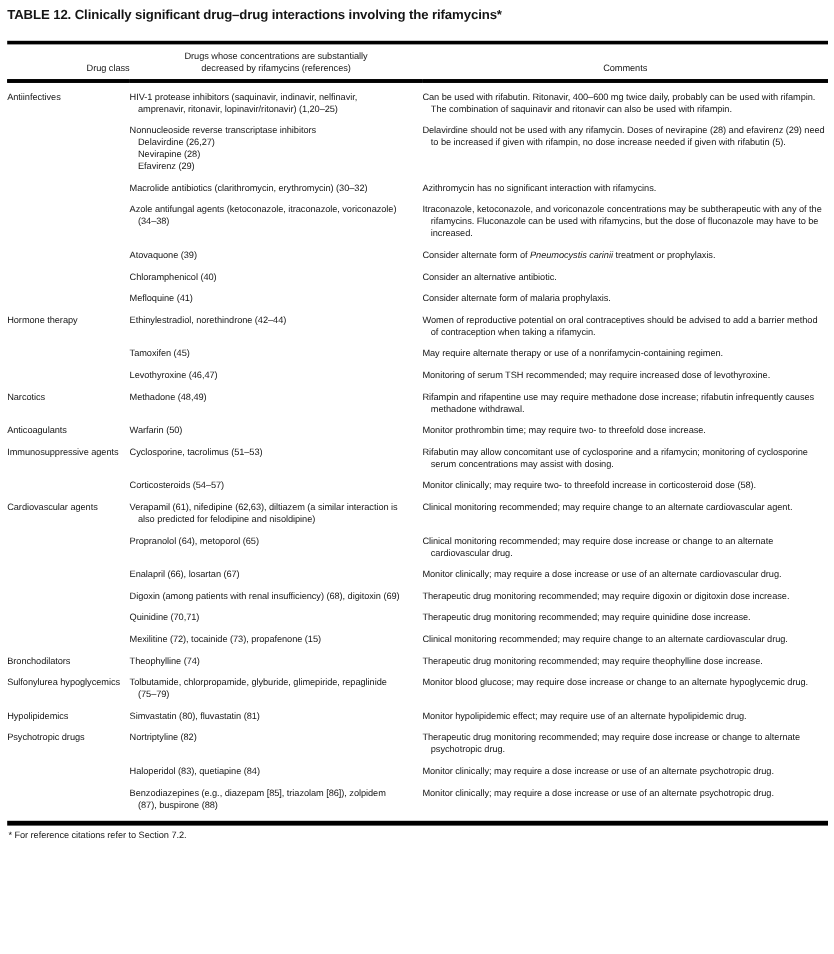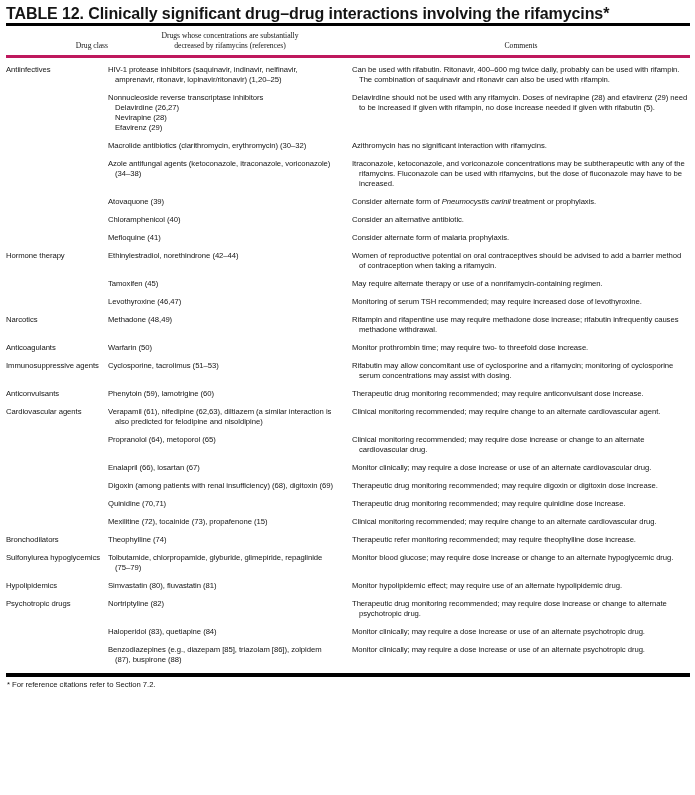--- a/index.html
+++ b/index.html
@@ -5,28 +5,28 @@
   html, body { margin: 0; padding: 0; background: #ffffff; }
   .page {
     width: 695px; height: 795px; box-sizing: border-box;
     padding: 7px 5px 0 6px;
     font-family: "Liberation Sans", sans-serif;
     font-size: 7.7px; line-height: 10px; color: #151515;
     letter-spacing: -0.05px;
     overflow: hidden; background: #ffffff;
   }
   .title {
-    font-weight: bold; font-size: 16px; line-height: 13px;
-    letter-spacing: -0.1px; padding-bottom: 3px;
+    font-weight: bold; font-size: 11px; line-height: 13px;
+    letter-spacing: -0.1px; padding-bottom: 14px;
     border-bottom: 3px solid #000;
   }
   table { width: 100%; border-collapse: collapse; table-layout: fixed; }
   thead th {
     font-weight: normal; vertical-align: bottom;
-    border-bottom: 3px solid #be185d; padding: 5px 0 4px 0; font-family: Liberation Serif, serif;
+    border-bottom: 3px solid #000000; padding: 5px 0 4px 0;
   }
   th.h1 { text-align: right; padding-left: 1px; }
   th.h2 { text-align: center; white-space: pre-line; }
   th.h3 { text-align: center; }
   td {
     vertical-align: top; white-space: pre-line;
     padding: 0 0 8px 7px; text-indent: -7px;
   }
   tbody tr:first-child td { padding-top: 7px; }
   td.c1 { padding-right: 6px; }
@@ -119,23 +119,23 @@
           <td class="c1">Anticoagulants</td>
           <td class="c2">Warfarin (50)</td>
           <td class="c3">Monitor prothrombin time; may require two- to threefold dose increase.</td>
         </tr>
       <tr>
           <td class="c1">Immunosuppressive agents</td>
           <td class="c2">Cyclosporine, tacrolimus (51–53)</td>
           <td class="c3">Rifabutin may allow concomitant use of cyclosporine and a rifamycin; monitoring of cyclosporine serum concentrations may assist with dosing.</td>
         </tr>
       <tr>
-          <td class="c1">Anticonvulsants</td>
-          <td class="c2">Phenytoin (59), lamotrigine (60)</td>
-          <td class="c3">Therapeutic drug monitoring recommended; may require anticonvulsant dose increase.</td>
+          <td class="c1"></td>
+          <td class="c2">Corticosteroids (54–57)</td>
+          <td class="c3">Monitor clinically; may require two- to threefold increase in corticosteroid dose (58).</td>
         </tr>
       <tr>
           <td class="c1">Cardiovascular agents</td>
           <td class="c2">Verapamil (61), nifedipine (62,63), diltiazem (a similar interaction is also predicted for felodipine and nisoldipine)</td>
           <td class="c3">Clinical monitoring recommended; may require change to an alternate cardiovascular agent.</td>
         </tr>
       <tr>
           <td class="c1"></td>
           <td class="c2">Propranolol (64), metoporol (65)</td>
           <td class="c3">Clinical monitoring recommended; may require dose increase or change to an alternate cardiovascular drug.</td>
@@ -156,21 +156,21 @@
           <td class="c3">Therapeutic drug monitoring recommended; may require quinidine dose increase.</td>
         </tr>
       <tr>
           <td class="c1"></td>
           <td class="c2">Mexilitine (72), tocainide (73), propafenone (15)</td>
           <td class="c3">Clinical monitoring recommended; may require change to an alternate cardiovascular drug.</td>
         </tr>
       <tr>
           <td class="c1">Bronchodilators</td>
           <td class="c2">Theophylline (74)</td>
-          <td class="c3">Therapeutic refer monitoring recommended; may require theophylline dose increase.</td>
+          <td class="c3">Therapeutic drug monitoring recommended; may require theophylline dose increase.</td>
         </tr>
       <tr>
           <td class="c1">Sulfonylurea hypoglycemics</td>
           <td class="c2">Tolbutamide, chlorpropamide, glyburide, glimepiride, repaglinide (75–79)</td>
           <td class="c3">Monitor blood glucose; may require dose increase or change to an alternate hypoglycemic drug.</td>
         </tr>
       <tr>
           <td class="c1">Hypolipidemics</td>
           <td class="c2">Simvastatin (80), fluvastatin (81)</td>
           <td class="c3">Monitor hypolipidemic effect; may require use of an alternate hypolipidemic drug.</td>

